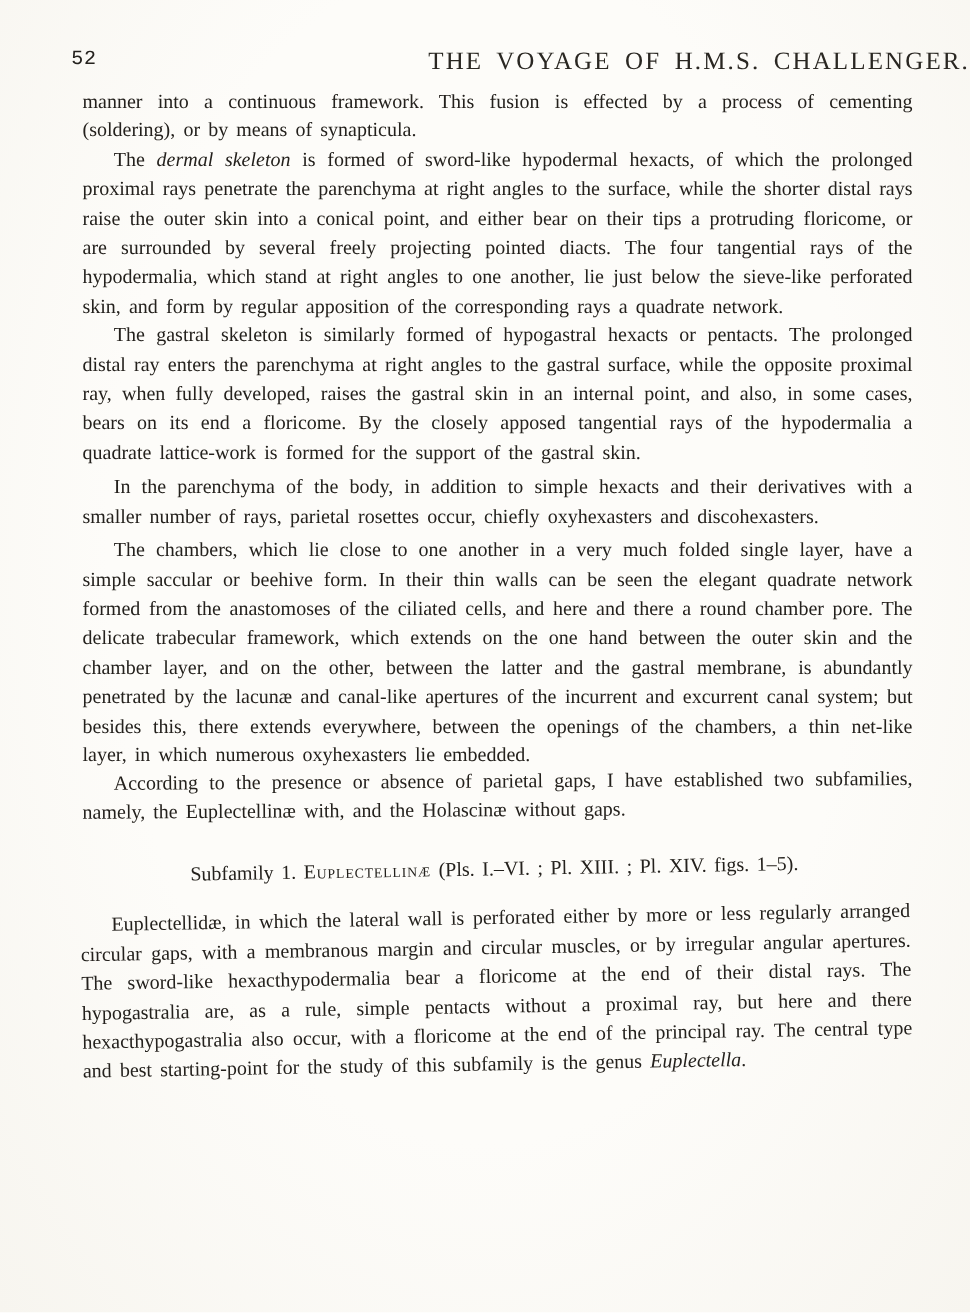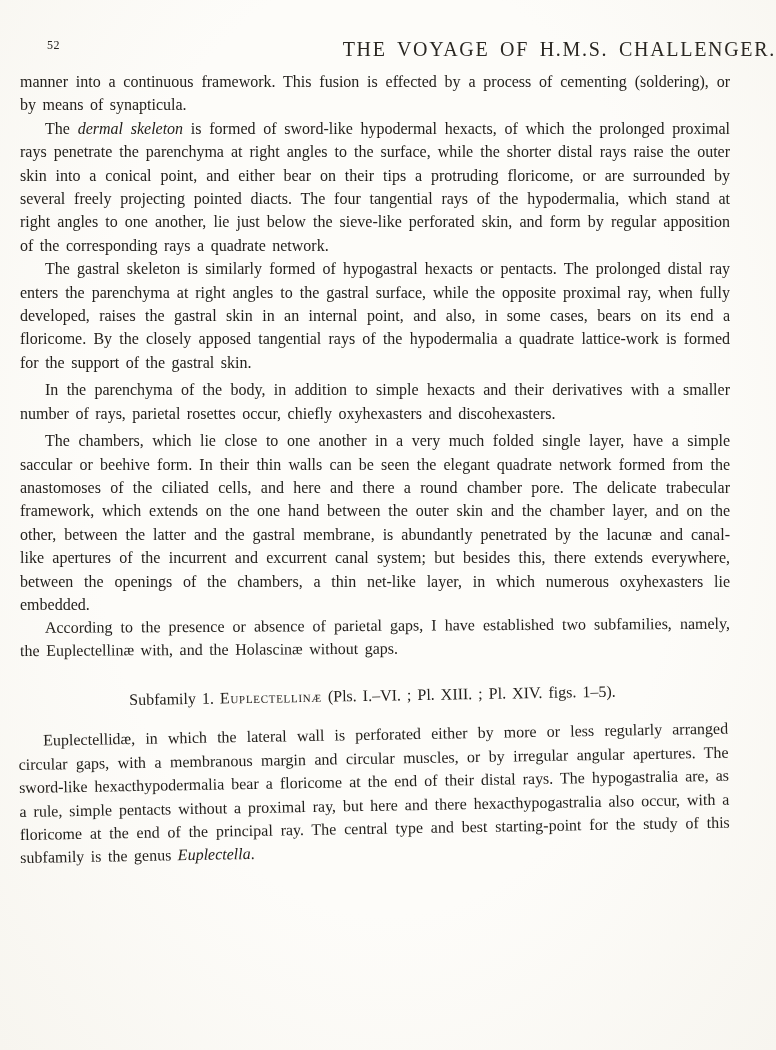--- a/index.html
+++ b/index.html
@@ -16,36 +16,37 @@
     font-family: "Liberation Serif", "DejaVu Serif", serif;
   }
 
   .page-header {
     position: relative;
     height: 60px;
     padding-top: 38px;
   }
   .page-number {
     position: absolute;
-    left: 47px;
+    left: 57px;
     top: 38px;
-    font-size: 12px;
+    font-size: 16px;
     letter-spacing: 0.5px;
+    font-family: Liberation Mono, monospace;
   }
   .running-title {
     display: block;
     text-align: right;
     font-size: 20px;
     letter-spacing: 1.7px;
     word-spacing: 4px;
     color: #2a2722;
   }
 
   .text-block {
-    padding: 10px 46px 0 20px;
+    padding: 10px 46px 0 66px;
     font-size: 16px;
     line-height: 23.4px;
     text-align: justify;
     word-spacing: 2.5px;
   }
 
   .para { margin: 0; }
   .para.gap { margin-top: 4px; }
   .indent { text-indent: 25px; }
 

